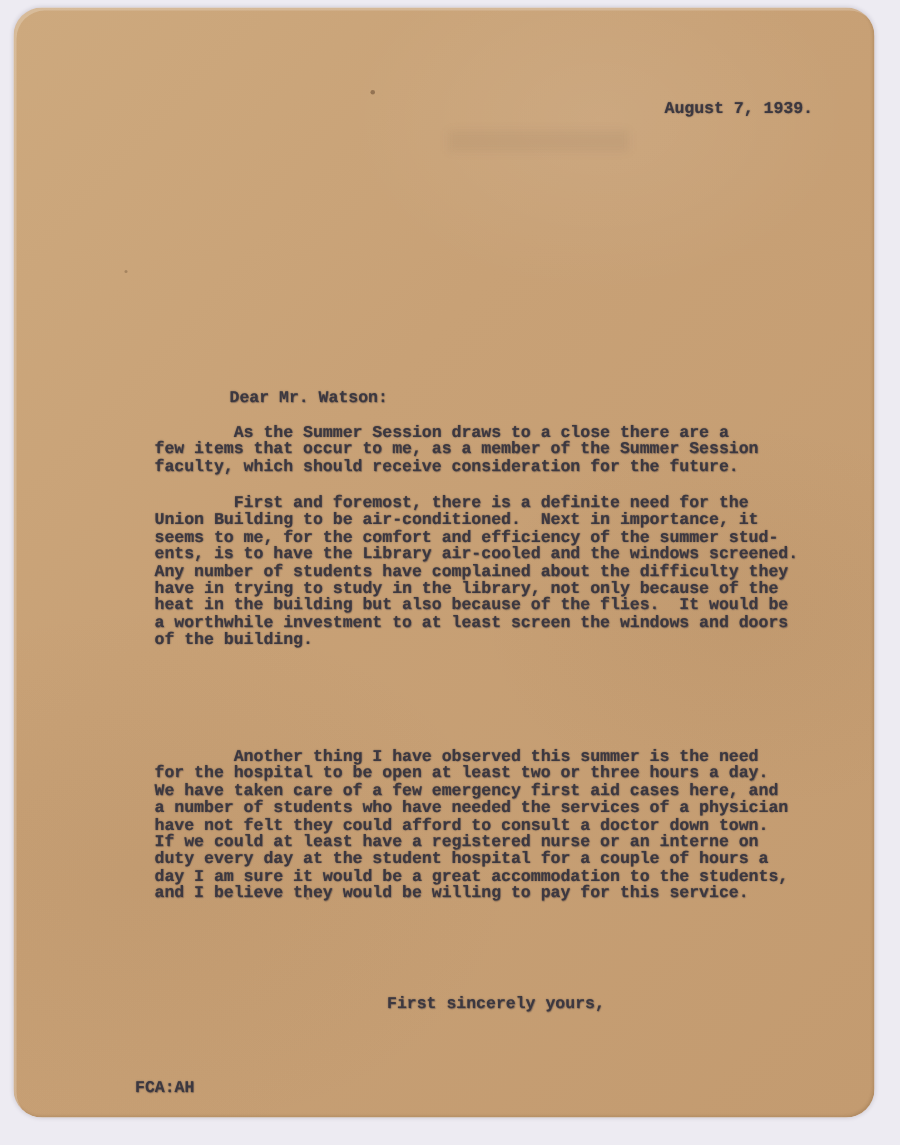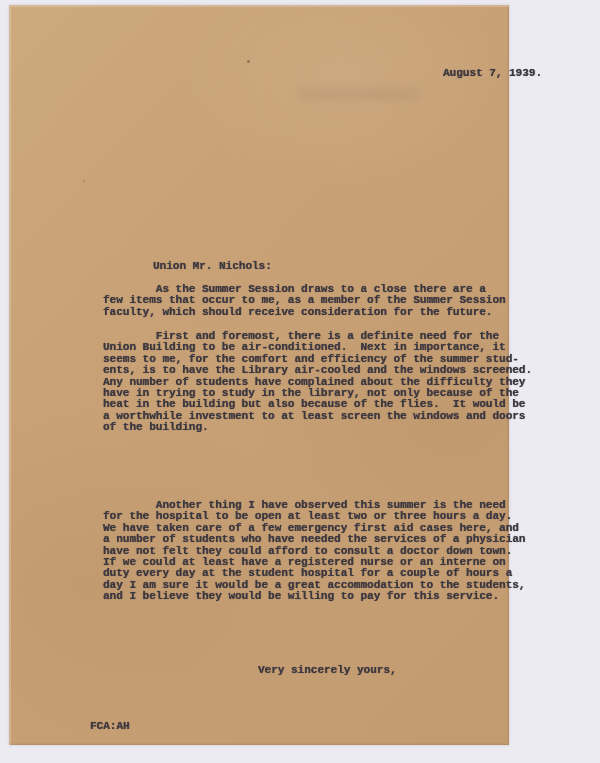--- a/index.html
+++ b/index.html
@@ -14,31 +14,32 @@
   .scan-bg {
     position: relative;
     width: 600px;
     height: 763px;
     background: var(--background, #edebf2);
   }
   .paper {
     position: absolute;
     left: 9px;
     top: 5px;
-    width: 500px;
+    width: 574px;
     height: 740px;
     background:
       radial-gradient(ellipse 260px 180px at 68% 10%, rgba(255,255,255,0.07), transparent 65%),
       radial-gradient(ellipse 420px 300px at 15% 78%, rgba(110,72,38,0.06), transparent 60%),
       radial-gradient(ellipse 300px 220px at 85% 55%, rgba(110,72,38,0.05), transparent 60%),
       linear-gradient(133deg, #cda97e 0%, var(--paper, #c8a176) 38%, #c39b70 100%);
     box-shadow:
       0 0 3px rgba(60,50,70,0.18),
       inset 2px 2px 0 rgba(255,255,255,0.22),
       inset -1px -1px 2px rgba(90,60,30,0.18);
+    border-radius: 19px;
   }
   .block {
     position: absolute;
     white-space: pre;
     font-size: 11px;
     line-height: 11.4px;
     font-weight: 700;
     color: var(--ink, #3c3840);
     text-shadow:
       0 0 1px rgba(56,50,58,0.65),
@@ -80,21 +81,21 @@
   <div class="paper">
 
     <div class="ghost"></div>
     <div class="speck s1"></div>
     <div class="speck s2"></div>
     <div class="speck s3"></div>
 
     <div class="block date-line">August 7, 1939.</div>
 
 
-    <div class="block salutation">Union Mr. Nichols:</div>
+    <div class="block salutation">Dear Mr. Watson:</div>
 
     <div class="block para p2">        First and foremost, there is a definite need for the
 Union Building to be air-conditioned.  Next in importance, it
 seems to me, for the comfort and efficiency of the summer stud-
 ents, is to have the Library air-cooled and the windows screened.
 Any number of students have complained about the difficulty they
 have in trying to study in the library, not only because of the
 heat in the building but also because of the flies.  It would be
 a worthwhile investment to at least screen the windows and doors
 of the building.</div>
@@ -108,19 +109,19 @@
 for the hospital to be open at least two or three hours a day.
 We have taken care of a few emergency first aid cases here, and
 a number of students who have needed the services of a physician
 have not felt they could afford to consult a doctor down town.
 If we could at least have a registered nurse or an interne on
 duty every day at the student hospital for a couple of hours a
 day I am sure it would be a great accommodation to the students,
 and I believe they would be willing to pay for this service.</div>
 
 
-    <div class="block closing">Very sincerely yours,</div>
+    <div class="block closing">First sincerely yours,</div>
 
     <div class="block initials">FCA:AH</div>
 
 
   </div>
 </div>
 
 </body></html>

